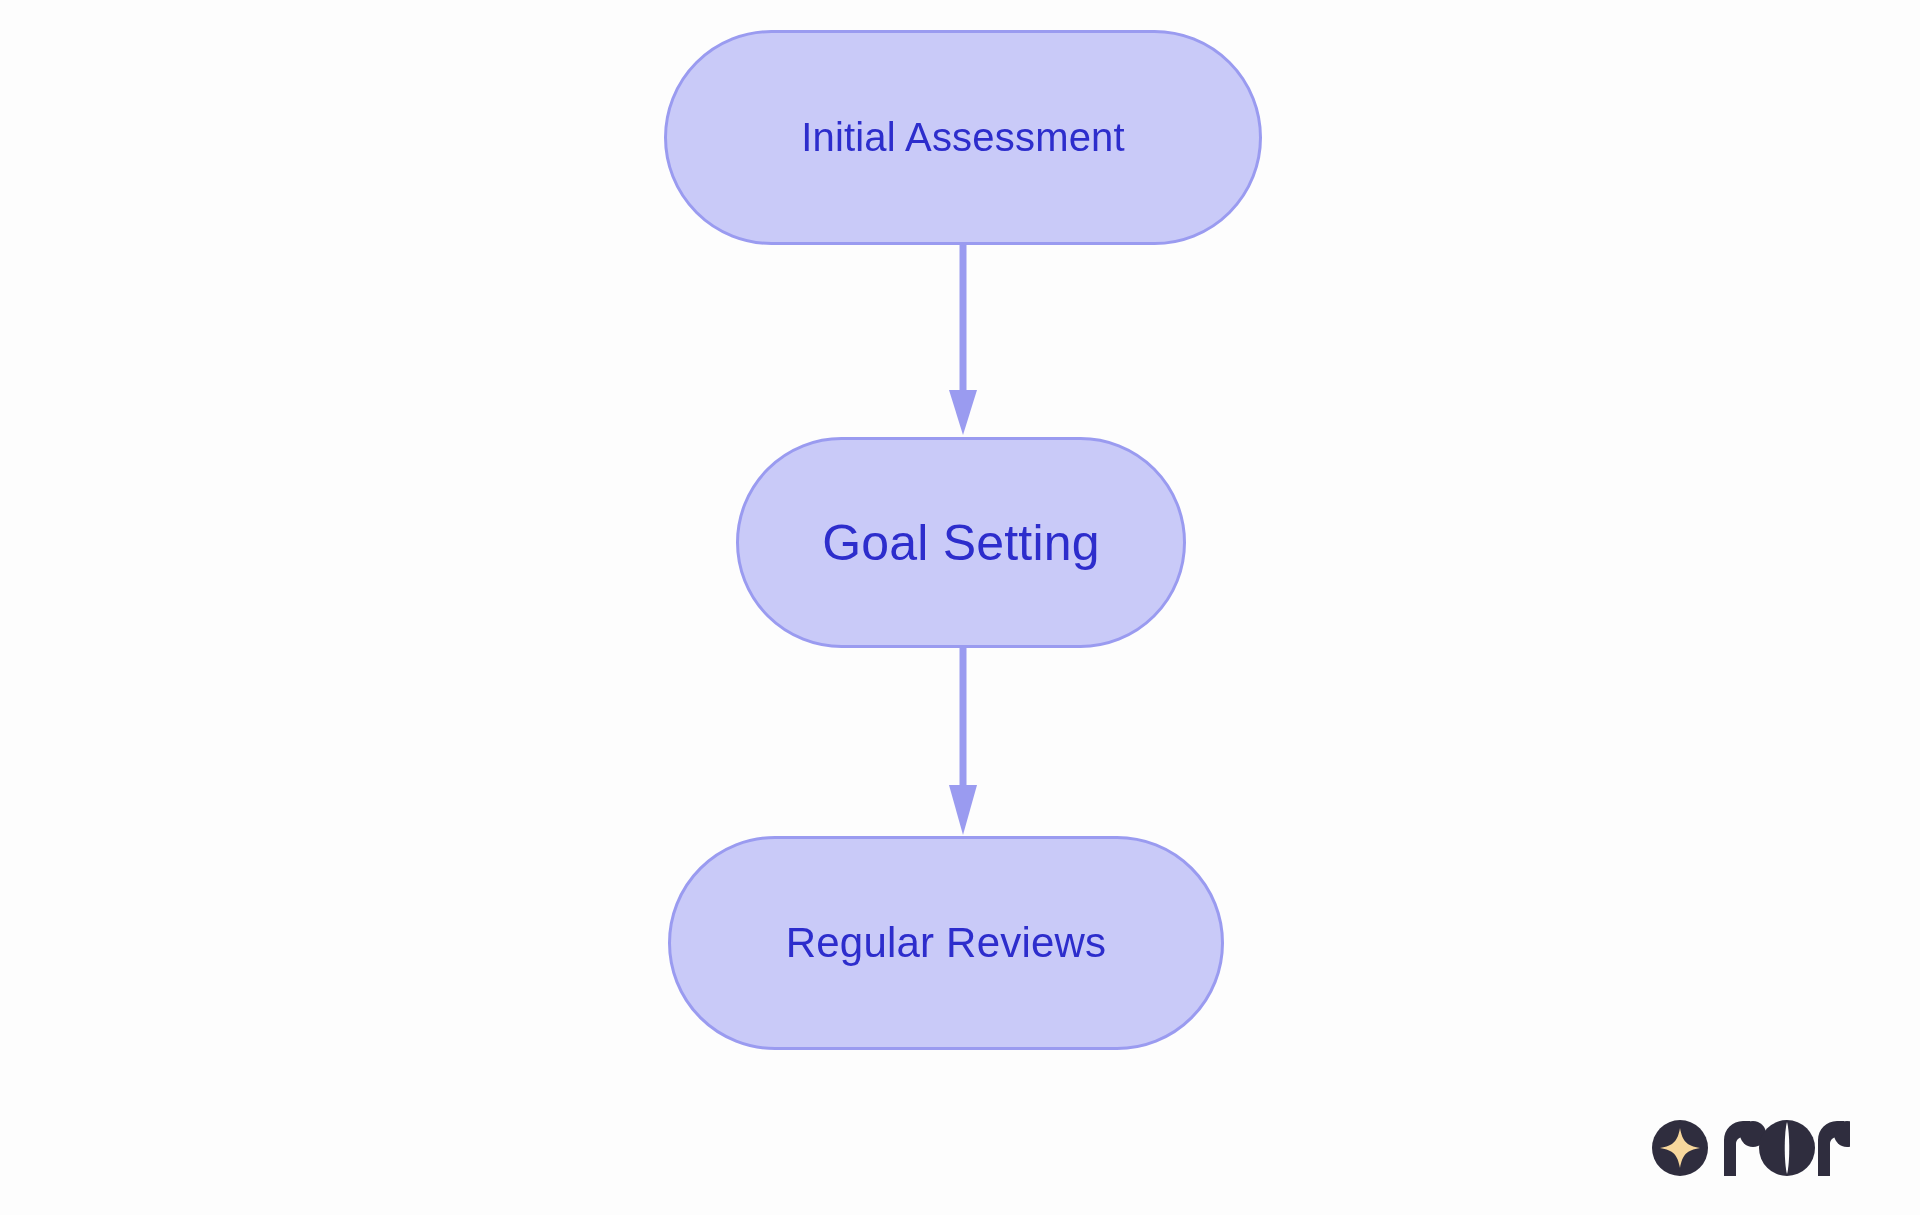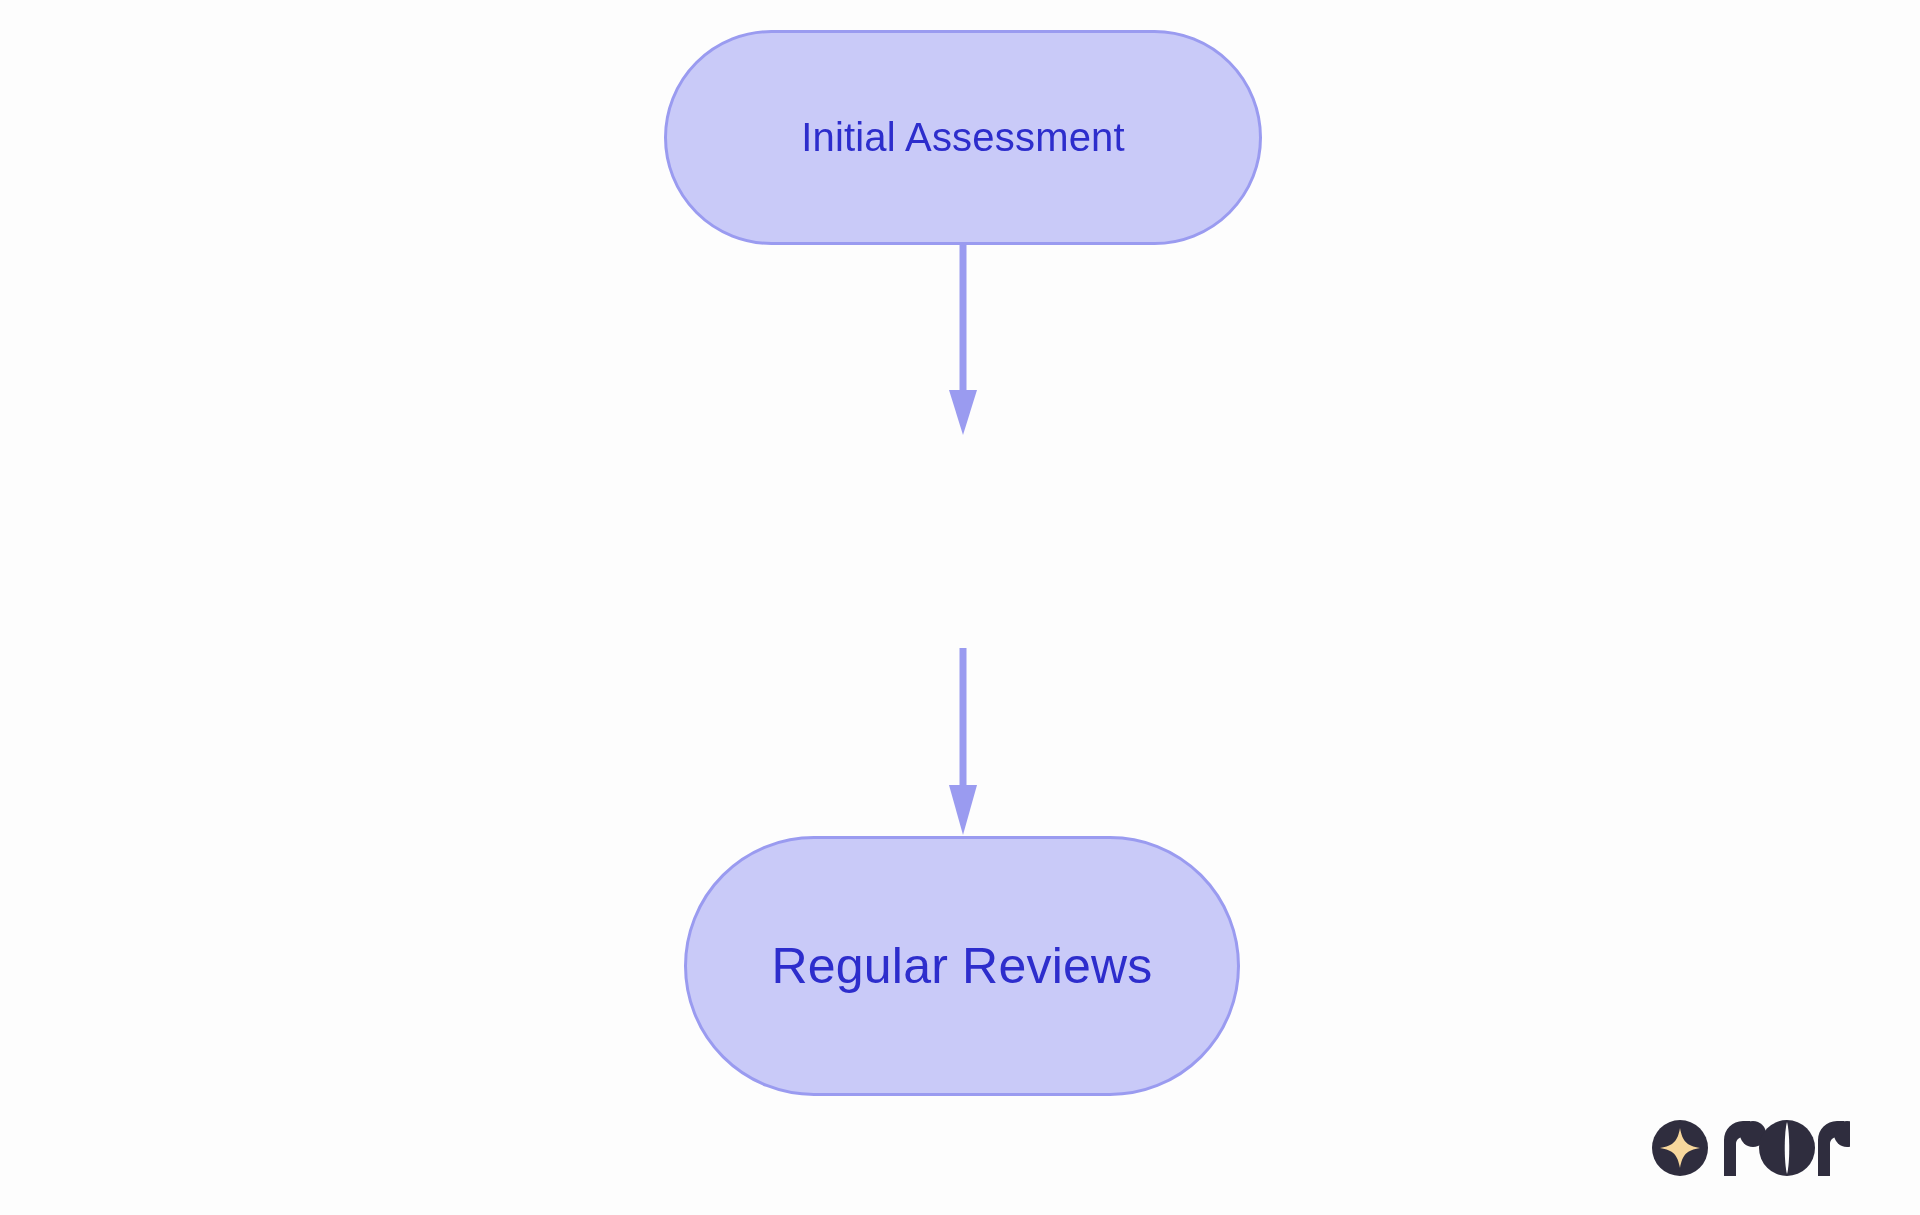--- a/index.html
+++ b/index.html
@@ -49,25 +49,25 @@
 
   #node-goal-setting {
     left: 736px;
     top: 437px;
     width: 450px;
     height: 211px;
     font-size: 50px;
   }
 
   #node-regular-reviews {
-    left: 684px;
+    left: 668px;
     top: 836px;
     width: 556px;
-    height: 260px;
-    font-size: 50px;
+    height: 214px;
+    font-size: 42px;
   }
 
   .edge-svg {
     position: absolute;
     left: 0;
     top: 0;
     width: 1920px;
     height: 1215px;
     pointer-events: none;
     overflow: visible;
@@ -96,20 +96,23 @@
     <g>
       <line x1="963" y1="648" x2="963" y2="792" stroke="#9a9bf0" stroke-width="7" stroke-linecap="butt"></line>
       <polygon points="949,785 977,785 963,835" fill="#9a9bf0"></polygon>
     </g>
   </svg>
 
   <div class="flow-node" id="node-initial-assessment">
     <span>Initial Assessment</span>
   </div>
 
+  <div class="flow-node" id="node-goal-setting">
+    <span>Goal Setting</span>
+  </div>
 
   <div class="flow-node" id="node-regular-reviews">
     <span>Regular Reviews</span>
   </div>
 
   <svg id="brand-logo" viewBox="0 0 200 82" xmlns="http://www.w3.org/2000/svg">
 
     <g>
       <circle cx="30" cy="44" r="28" fill="#2f2d3e"></circle>
       <path d="M30 24 C32.4 37.4 36.6 41.6 50 44 C36.6 46.4 32.4 50.6 30 64 C27.6 50.6 23.4 46.4 10 44 C23.4 41.6 27.6 37.4 30 24 Z" fill="#f7d79c"></path>

